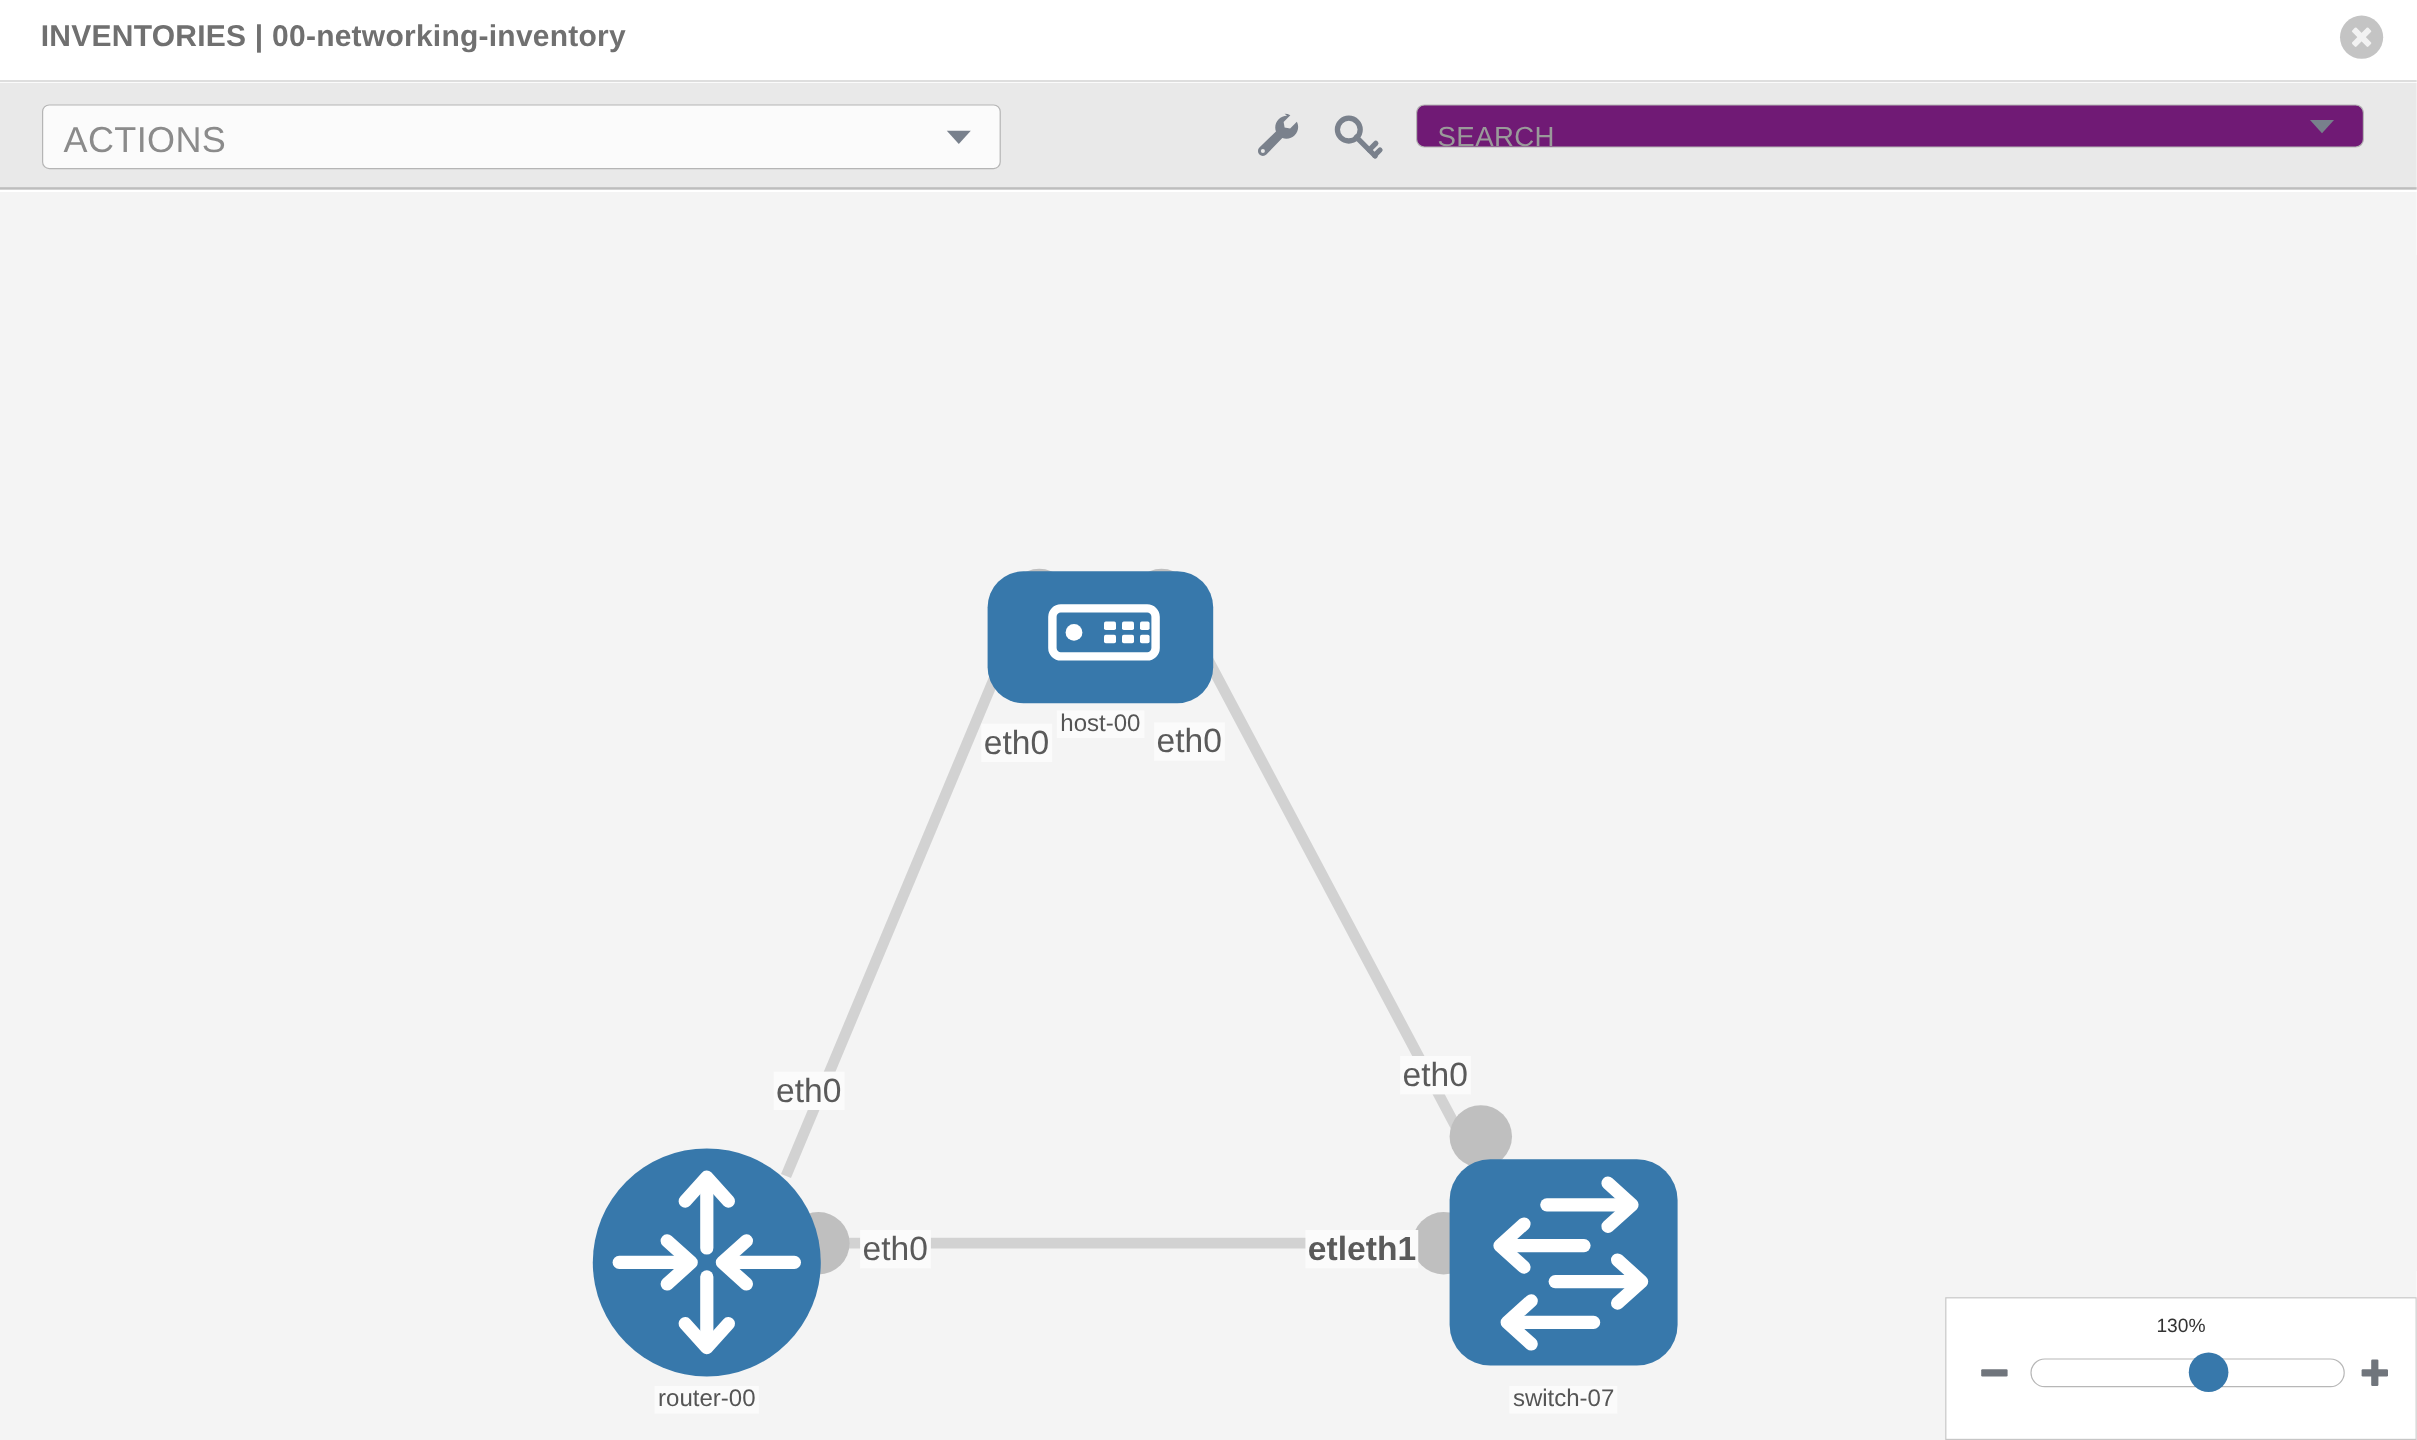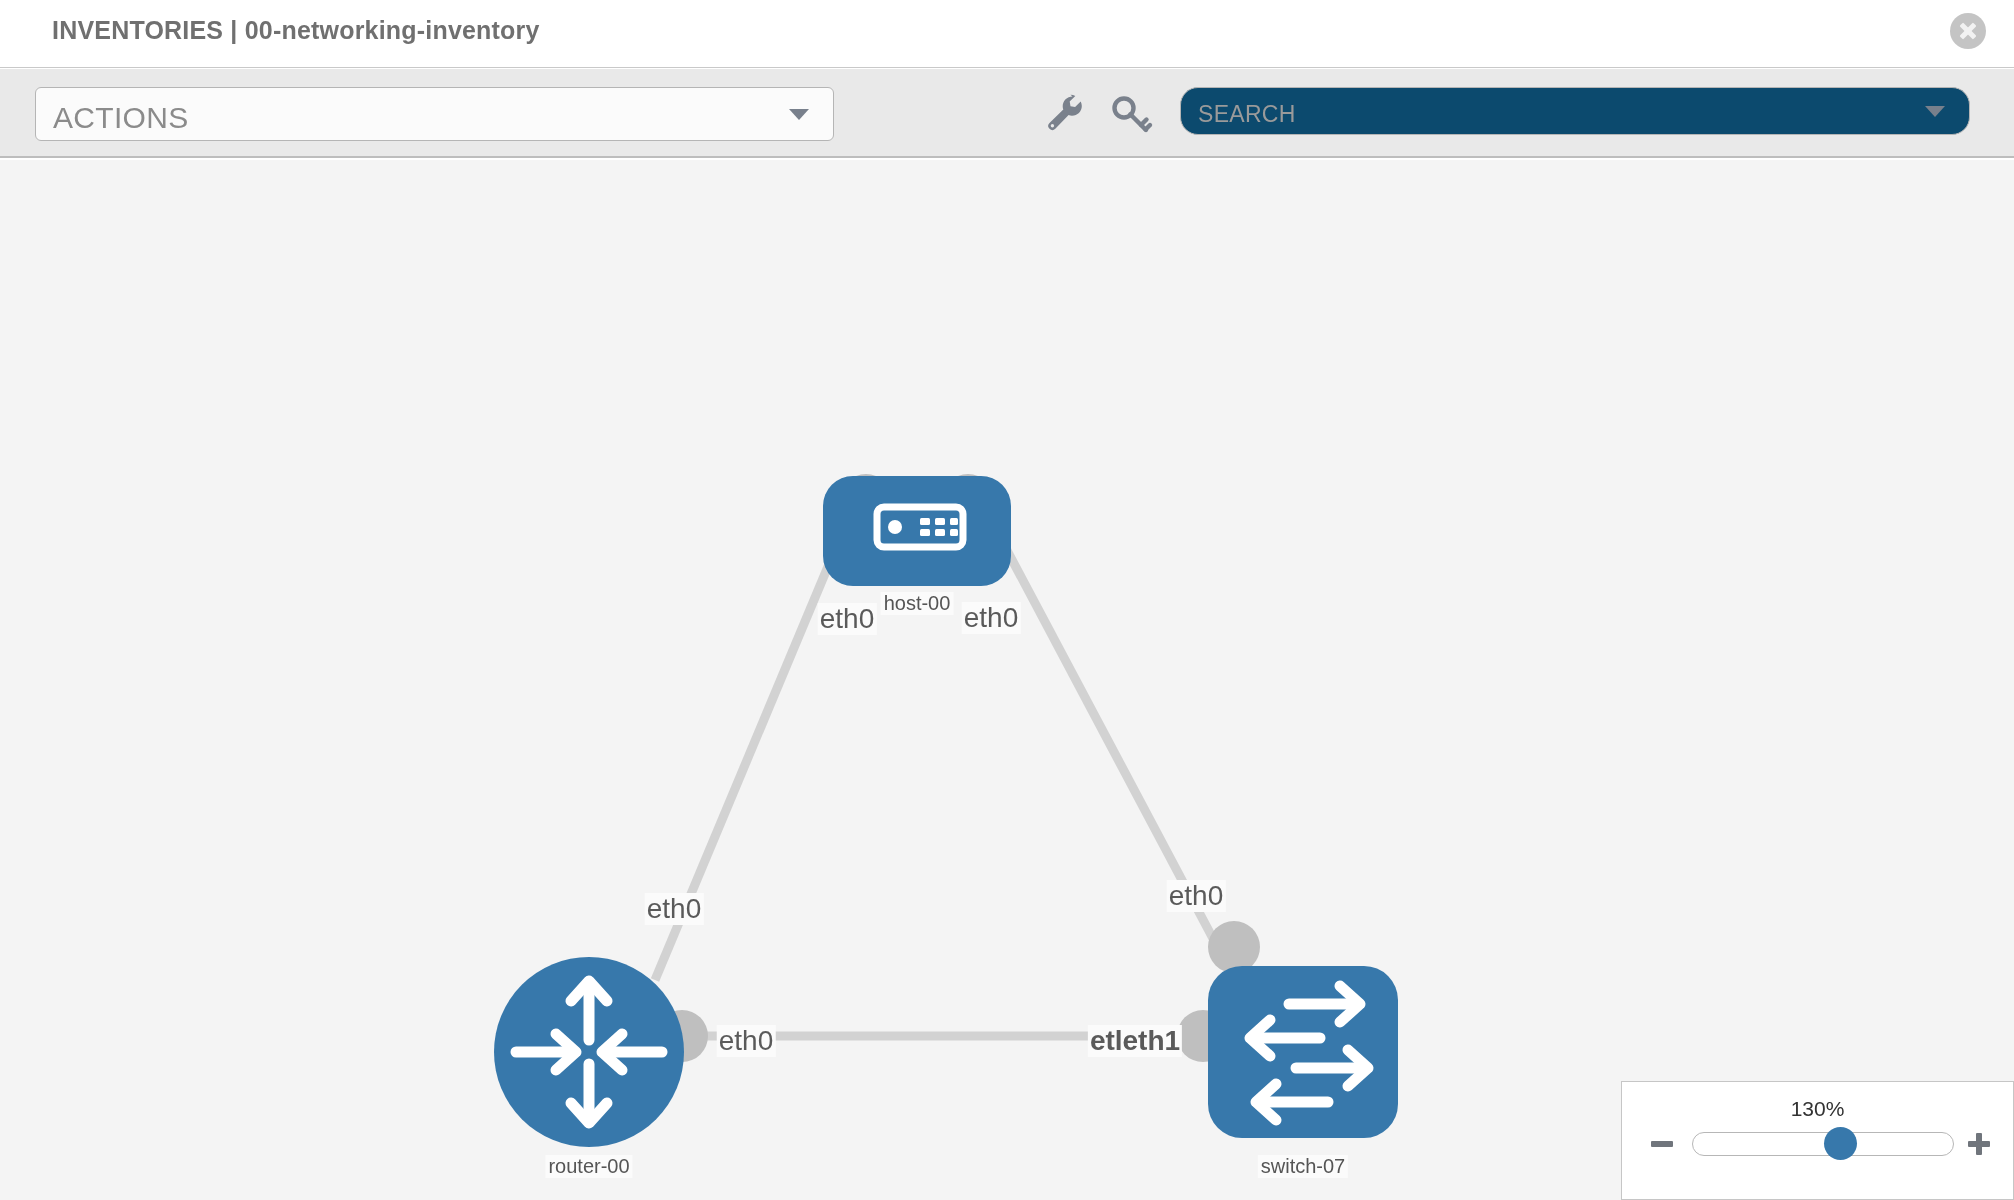--- a/index.html
+++ b/index.html
@@ -30,21 +30,20 @@
   }
   .header-title {
     position: absolute;
     left: 34px;
     top: 16px;
     font-size: 25px;
     font-weight: bold;
     color: #707070;
     letter-spacing: 0.2px;
     white-space: nowrap;
-    margin-left: 18px;
   }
   .close-btn {
     position: absolute;
     right: 28px;
     top: 13px;
     width: 36px;
     height: 36px;
     border-radius: 50%;
     background: #c4c4c4;
     cursor: pointer;
@@ -107,24 +106,24 @@
     cursor: pointer;
   }
   .tool-icon.wrench { left: 1040px; }
   .tool-icon.key    { left: 1108px; }
 
   .search-box {
     position: absolute;
     left: 1180px;
     top: 18px;
     width: 790px;
-    height: 48px;
-    background: #0c4a6e;
+    height: 36px;
+    background: #701a75;
     border: 1px solid #b5b5b5;
-    border-radius: 18px;
+    border-radius: 7px;
     cursor: text;
   }
   .search-box .ph {
     position: absolute;
     left: 17px;
     top: 13px;
     font-size: 23px;
     color: #9a9a9a;
     letter-spacing: 0.3px;
   }
@@ -176,21 +175,21 @@
     height: 119px;
     background: #ffffff;
     border: 1px solid #c6c6c6;
   }
   .zoom-level {
     position: absolute;
     top: 15px;
     left: 0;
     width: 100%;
     text-align: center;
-    font-size: 21px;
+    font-size: 16px;
     color: #333333;
   }
   .zoom-minus, .zoom-plus {
     position: absolute;
     top: 48px;
     width: 28px;
     height: 28px;
     cursor: pointer;
   }
   .zoom-minus { left: 26px; }

